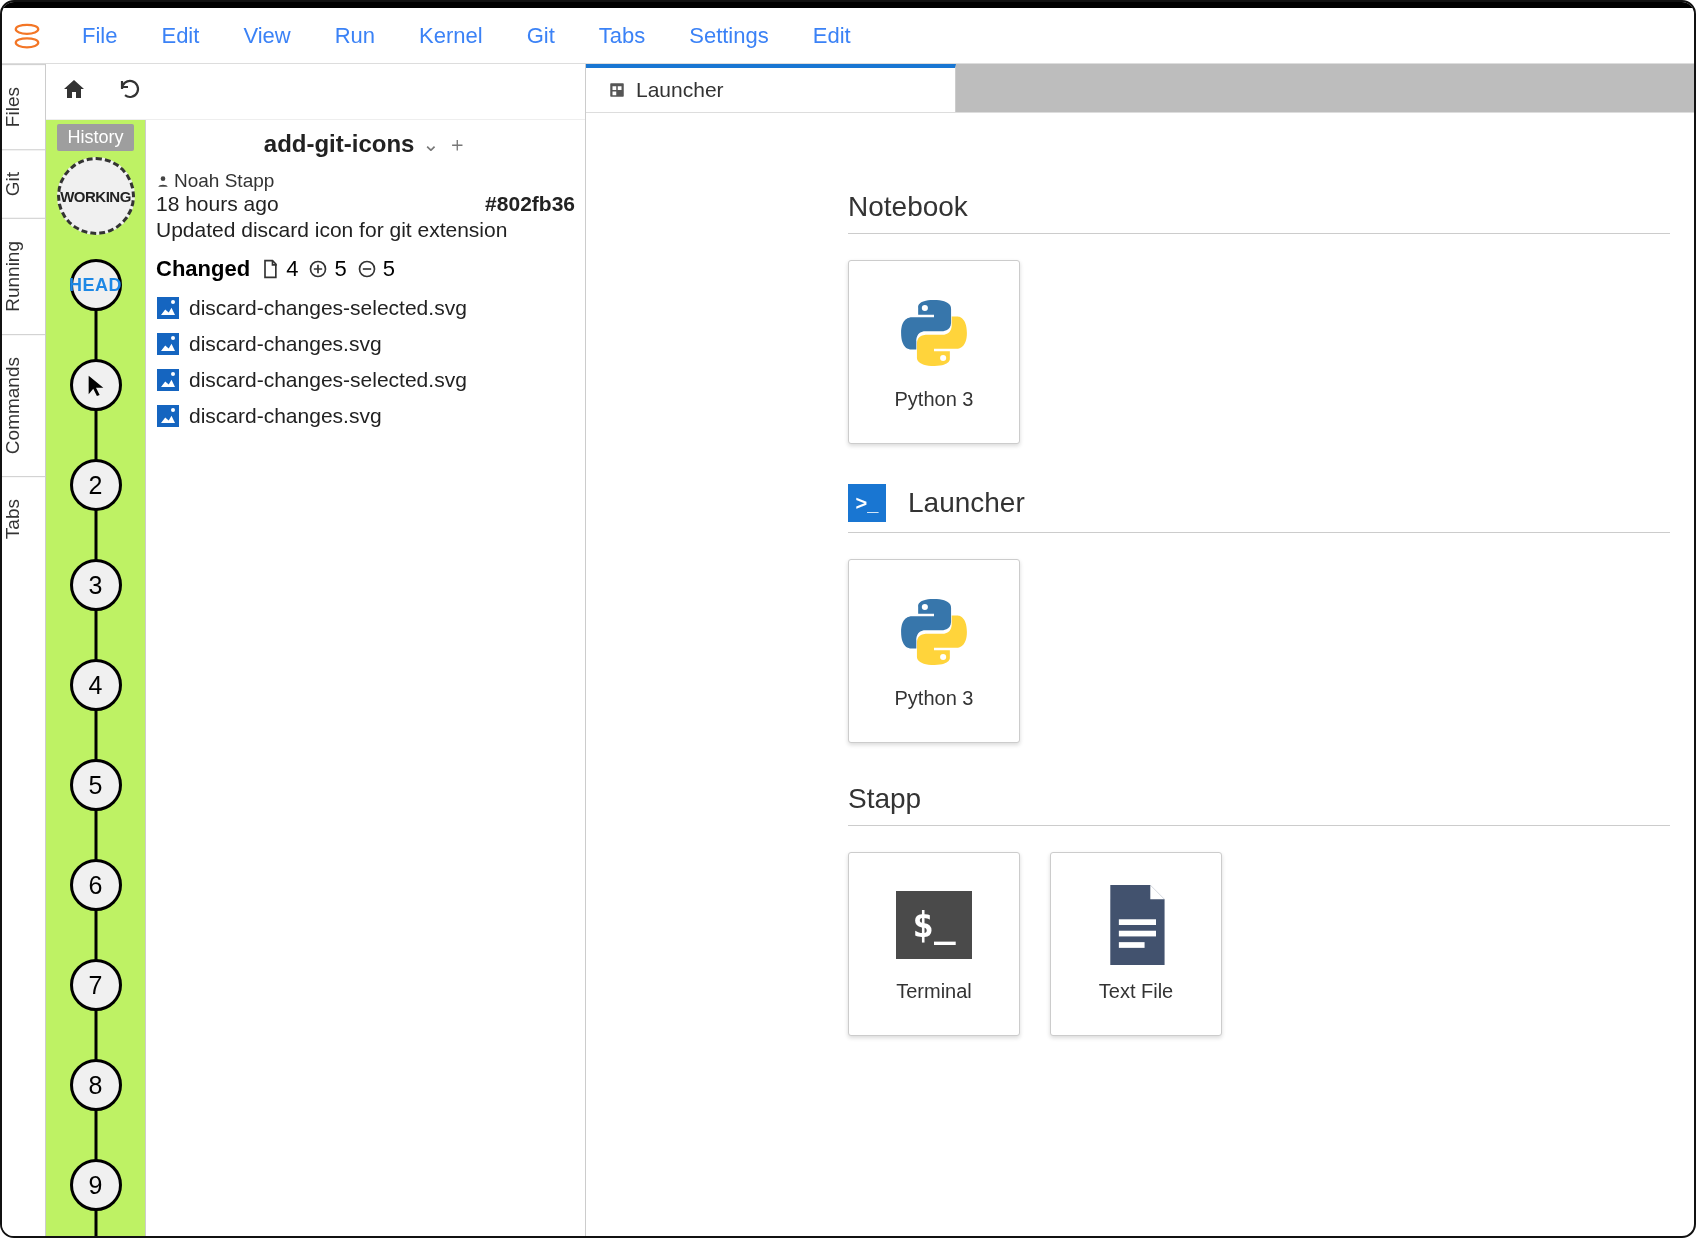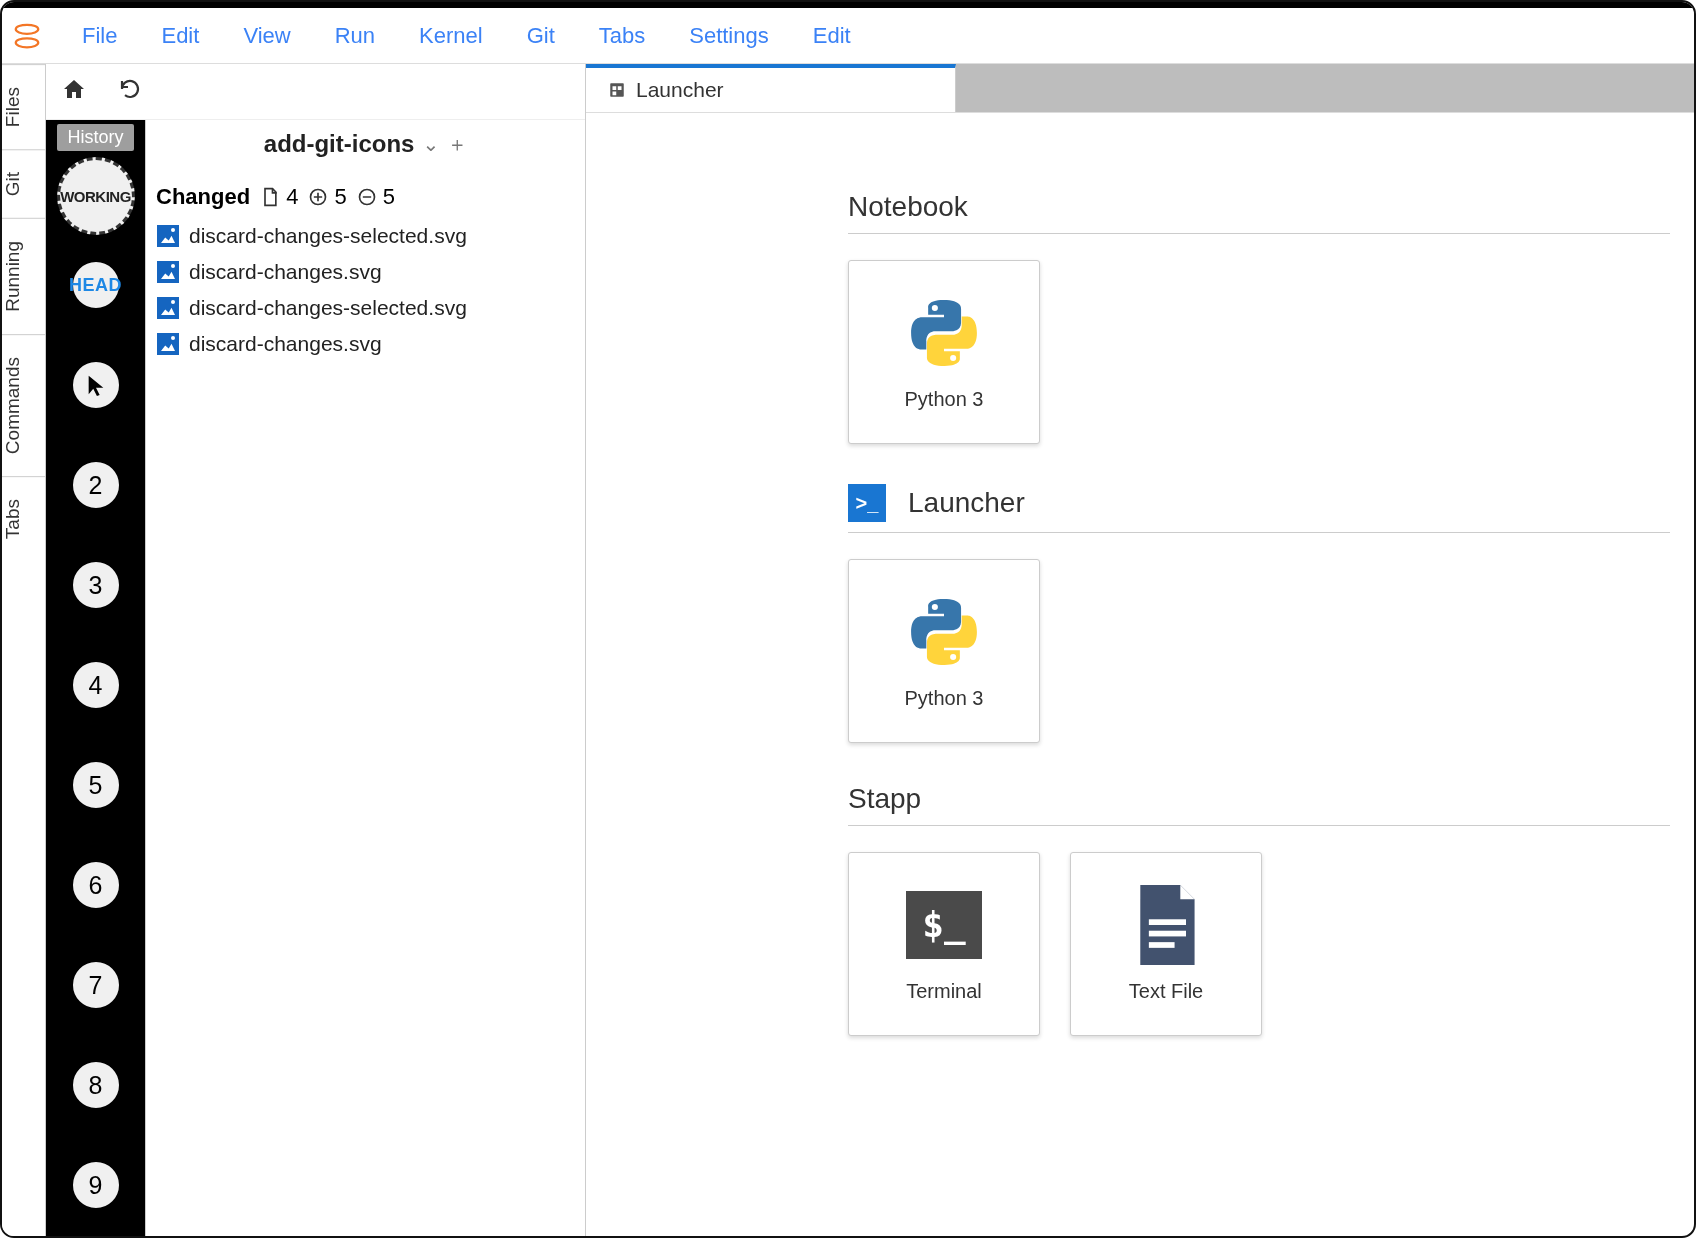--- a/index.html
+++ b/index.html
@@ -9,21 +9,21 @@
 .menubar { display: flex; align-items: center; height: 56px; border-bottom: 1px solid #ddd; padding: 0 10px; }
 .logo { width: 30px; height: 30px; margin-right: 18px; display: flex; align-items: center; justify-content: center; }
 .menubar .mitem { padding: 0 22px; font-size: 22px; color: #3b82f6; cursor: pointer; }
 .body { display: flex; flex: 1; min-height: 0; }
 .vtabs { width: 44px; border-right: 1px solid #ccc; display: flex; flex-direction: column; background: #fff; }
 .vtab { writing-mode: vertical-rl; transform: rotate(180deg); text-align: center; padding: 22px 0; font-size: 19px; color: #333; border-bottom: 1px solid #ccc; cursor: pointer; }
 .gitpanel { width: 540px; border-right: 1px solid #ccc; display: flex; flex-direction: column; background: #fff; }
 .gittop { display: flex; align-items: center; height: 56px; border-bottom: 1px solid #eee; }
 .gittop .icon-btn { width: 56px; text-align: center; font-size: 24px; color: #333; cursor: pointer; }
 .gitmain { flex: 1; display: flex; min-height: 0; }
-.gitcol { width: 100px; background: #000000; border-right: 1px solid #ccc; display: flex; flex-direction: column; align-items: center; position: relative; overflow: hidden; }
+.gitcol { width: 100px; background: #bef264; border-right: 1px solid #ccc; display: flex; flex-direction: column; align-items: center; position: relative; overflow: hidden; }
 .history-tag { background: #9e9e9e; color: #fff; font-size: 18px; padding: 3px 10px; border-radius: 2px; margin: 4px auto 6px; font-weight: 500; }
 .working-node { width: 78px; height: 78px; border-radius: 50%; border: 3px dashed #333; display: flex; align-items: center; justify-content: center; font-size: 15px; font-weight: 800; color: #222; background: #f0f0f0; margin-bottom: 0; letter-spacing: -0.5px; }
 .gnode { width: 52px; height: 52px; border-radius: 50%; border: 3px solid #000; display: flex; align-items: center; justify-content: center; font-size: 25px; font-weight: 400; color: #000; background: #f0f0f0; margin: 24px 0; position: relative; z-index: 2; }
 .gnode.head { color: #1e88e5; font-weight: 700; font-size: 18px; letter-spacing: 0.5px; }
 .gnode.cursor svg { width: 22px; height: 22px; }
 .gline { position: absolute; width: 3px; background: #000; left: 50%; transform: translateX(-50%); top: 150px; bottom: 0; z-index: 1; }
 .gitdetails { flex: 1; padding: 0; }
 .branch-row { display: flex; align-items: center; justify-content: center; padding: 10px 0 12px; gap: 8px; }
 .branch-name { font-size: 24px; font-weight: 700; color: #222; }
 .branch-row .caret, .branch-row .plus { color: #777; font-size: 20px; cursor: pointer; }
@@ -44,21 +44,21 @@
 .file-icon::after { content: ''; position: absolute; top: 3px; right: 4px; width: 4px; height: 4px; border-radius: 50%; background: #fff; }
 .main { flex: 1; display: flex; flex-direction: column; min-width: 0; }
 .main-tabs { display: flex; background: #bdbdbd; height: 48px; align-items: stretch; }
 .main-tab { background: #fff; border-top: 4px solid #1976d2; display: flex; align-items: center; padding: 0 22px; min-width: 370px; font-size: 21px; color: #333; gap: 10px; border-right: 1px solid #ccc; cursor: pointer; }
 .main-tab svg { width: 18px; height: 18px; }
 .launcher-body { flex: 1; overflow: auto; padding: 50px 24px 24px 24px; border-top: 1px solid #ddd; }
 .launcher-inner { max-width: 870px; margin: 0 auto 0 238px; }
 .section-head { display: flex; align-items: center; gap: 22px; font-size: 28px; color: #333; padding: 10px 0; border-bottom: 1px solid #ccc; margin: 18px 0 26px; }
 .section-head .sq { width: 38px; height: 38px; background: #1976d2; display: flex; align-items: center; justify-content: center; color: #fff; font-size: 20px; font-weight: 700; }
 .cards { display: flex; gap: 30px; margin-bottom: 30px; }
-.card { width: 192px; height: 184px; border: 1px solid #ccc; border-radius: 3px; box-shadow: 0 2px 4px rgba(0,0,0,0.15); display: flex; flex-direction: column; align-items: center; justify-content: center; gap: 16px; cursor: pointer; background: #fff; }
+.card { width: 172px; height: 184px; border: 1px solid #ccc; border-radius: 3px; box-shadow: 0 2px 4px rgba(0,0,0,0.15); display: flex; flex-direction: column; align-items: center; justify-content: center; gap: 16px; cursor: pointer; background: #fff; }
 .card .cicon { width: 80px; height: 78px; display: flex; align-items: center; justify-content: center; }
 .card .clabel { font-size: 20px; color: #333; }
 .python-logo svg { width: 78px; height: 78px; }
 .term-icon { width: 76px; height: 68px; background: #4a4a4a; display: flex; align-items: center; justify-content: center; color: #fff; font-size: 36px; font-weight: 700; font-family: monospace; }
 .textfile-icon svg { width: 70px; height: 80px; fill: #42526e; }
 </style>
 </head>
 <body>
 
 <div class="app">
@@ -123,20 +123,34 @@
           <div class="gnode">7</div>
           <div class="gnode">8</div>
           <div class="gnode">9</div>
         </div>
         <div class="gitdetails">
           <div class="branch-row">
             <span class="branch-name">add-git-icons</span>
             <span class="caret">⌄</span>
             <span class="plus">＋</span>
           </div>
+          <div class="commit-meta">
+            <div class="author">
+              <svg viewBox="0 0 24 24" fill="#444">
+                  <circle cx="12" cy="8" r="4"></circle>
+                  <path d="M4 22c0-5 16-5 16 0z"></path>
+                </svg>
+              <span>Noah Stapp</span>
+            </div>
+            <div class="time-hash">
+              <span>18 hours ago</span>
+              <span class="hash">#802fb36</span>
+            </div>
+            <div class="commit-msg">Updated discard icon for git extension</div>
+          </div>
           <div class="changed-row">
             <span class="lbl">Changed</span>
             <span class="stat">
               <svg viewBox="0 0 24 24" fill="none" stroke="#333" stroke-width="2">
                   <path d="M6 2h9l4 4v16H6z"></path>
                   <path d="M15 2v5h5"></path>
                 </svg>
               <span>4</span>
             </span>
             <span class="stat">

